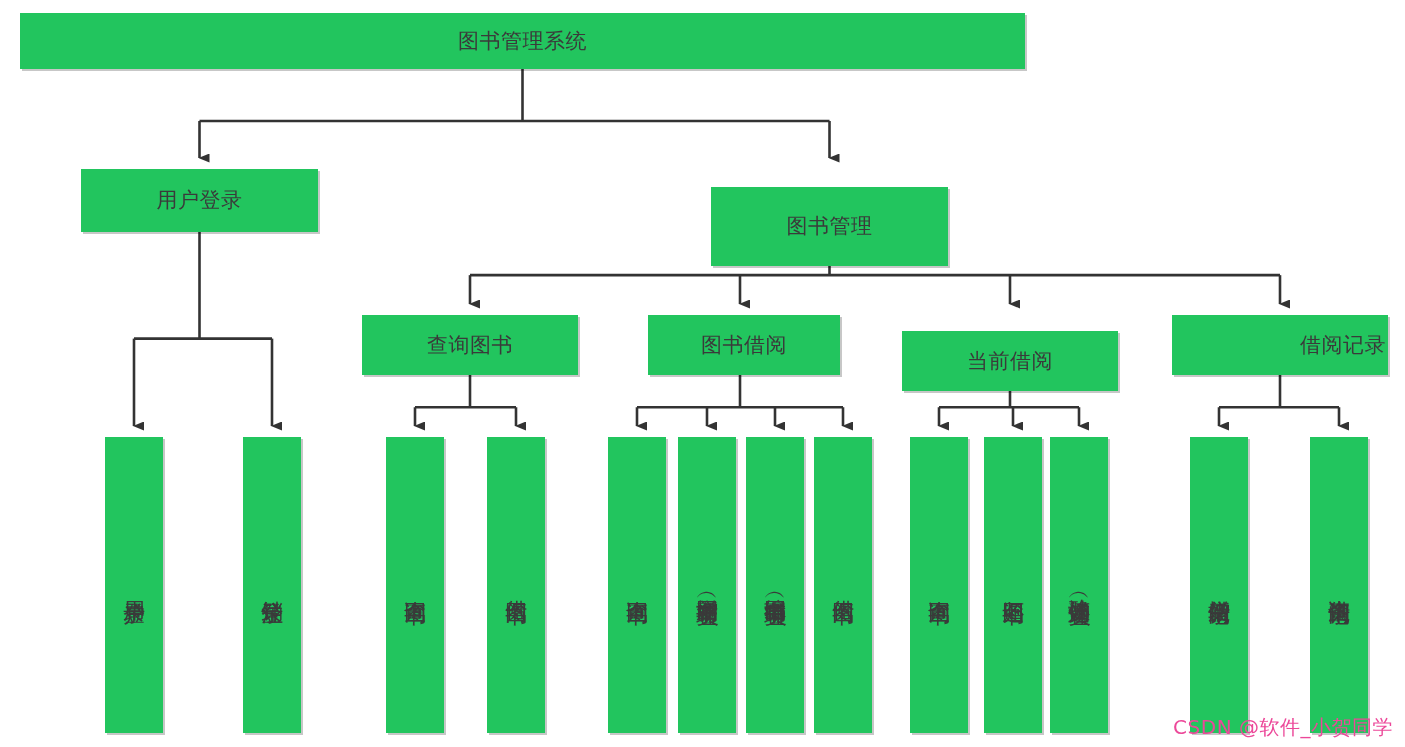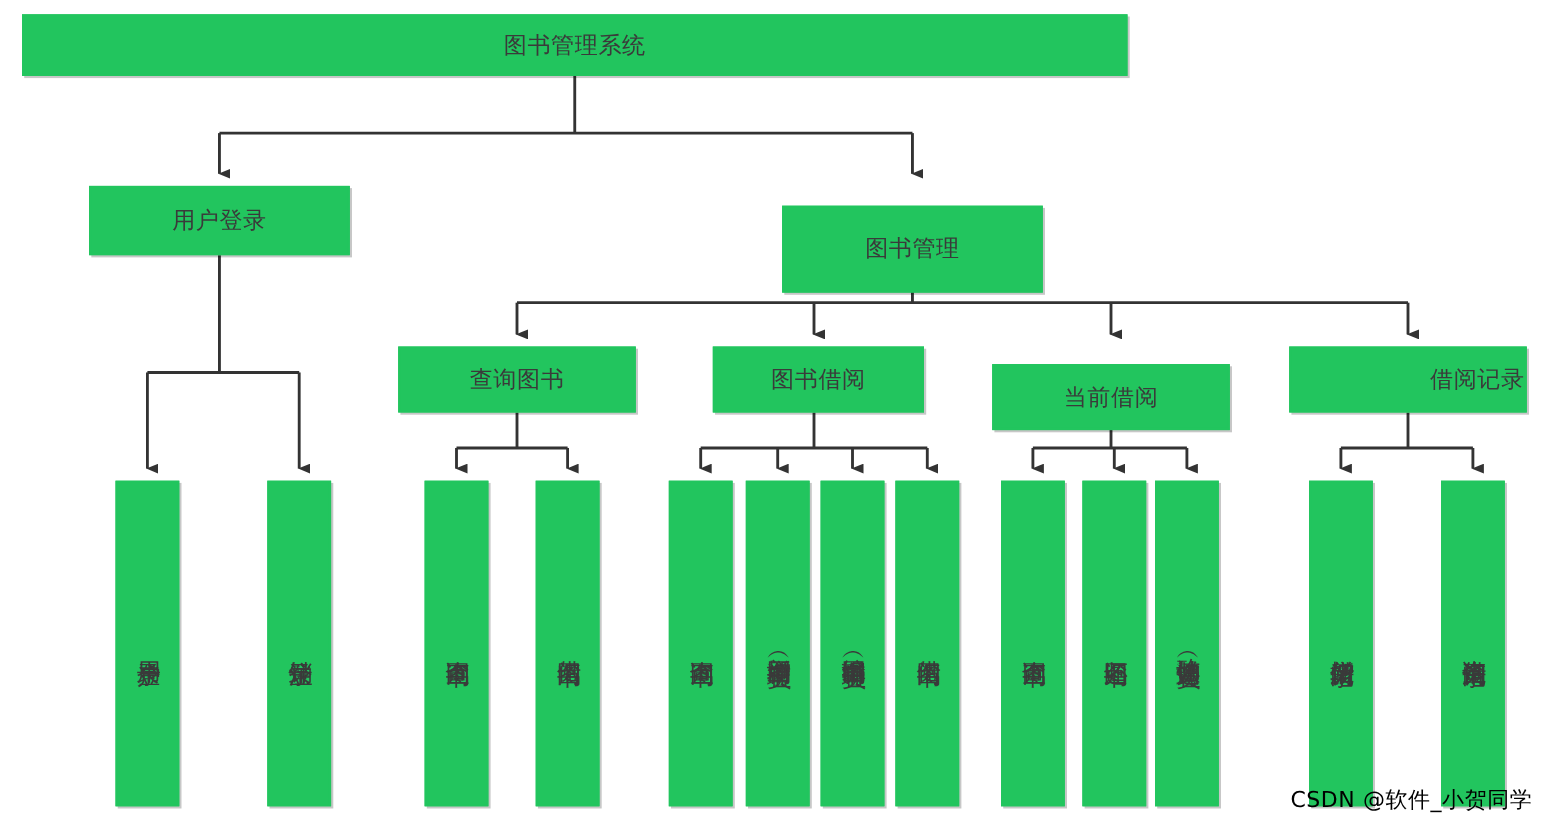--- a/index.html
+++ b/index.html
@@ -56,21 +56,21 @@
     font-size: 22px;
     line-height: 1.12;
     letter-spacing: 1px;
     white-space: nowrap;
     max-height: 100%;
   }
   .watermark {
     position: absolute;
     right: 12px;
     bottom: 6px;
-    color: #000000;
+    color: #ec4899;
     font-size: 20px;
     letter-spacing: 0.5px;
     white-space: nowrap;
     user-select: none;
   }
 </style>
 </head>
 <body>
 
 <div id="diagram-root">

